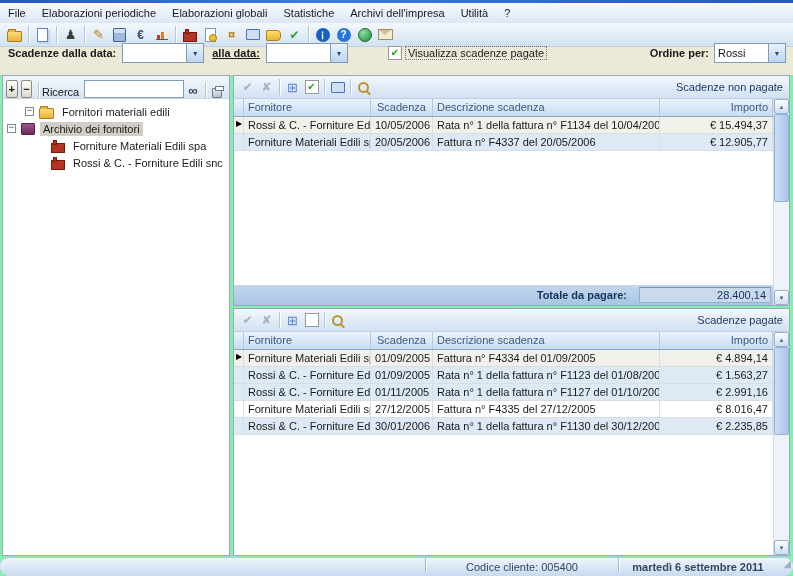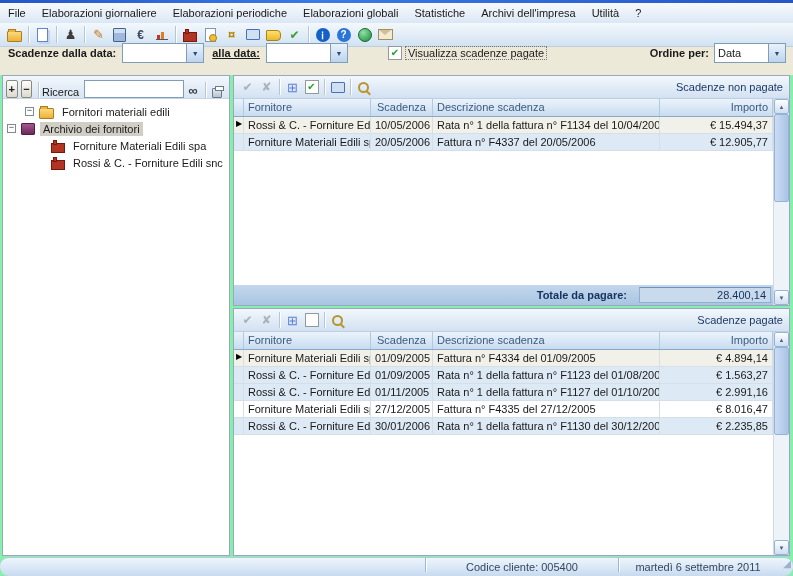--- a/index.html
+++ b/index.html
@@ -146,21 +146,20 @@
   .grip{width:14px;color:#9ab2cc;font-size:10px;text-align:right;padding-right:2px;}
 </style>
 </head>
 <body>
 
 <div class="app">
   <div class="titlebar"></div>
 
   <div class="menubar">
       <span class="menu-item">File</span>
-      <span class="menu-item">Elaborazioni giornaliere</span>
       <span class="menu-item">Elaborazioni periodiche</span>
       <span class="menu-item">Elaborazioni globali</span>
       <span class="menu-item">Statistiche</span>
       <span class="menu-item">Archivi dell'impresa</span>
       <span class="menu-item">Utilità</span>
       <span class="menu-item">?</span>
     </div>
 
   <div class="toolbar">
       <span class="tbtn">
@@ -232,21 +231,21 @@
       <span class="val"></span>
       <span class="cbtn"></span>
     </span>
     <span style="display:inline-flex;align-items:center;margin-left:40px;">
       <span class="chk">✔</span>
       <span class="chklabel">Visualizza scadenze pagate</span>
     </span>
     <span style="flex:1;"></span>
     <span class="flabel">Ordine per:</span>
     <span class="combo" style="width:72px;margin-left:5px;">
-      <span class="val">Data</span>
+      <span class="val">Rossi</span>
       <span class="cbtn"></span>
     </span>
   </div>
 
   <div class="leftpanel">
     <div class="lp-toolbar">
       <span class="sqbtn plus"></span>
       <span class="sqbtn minus"></span>
       <span class="lp-sep"></span>
       <span>Ricerca</span>
@@ -412,16 +411,16 @@
         <span class="sbtn">▼</span>
       </div>
     </div>
   </div>
 
   <div class="statusbar">
     <span class="sseg" style="flex:1;"></span>
     <span class="sdiv"></span>
     <span class="sseg" style="width:192px;">Codice cliente: 005400</span>
     <span class="sdiv"></span>
-    <span class="sseg" style="width:158px;">martedì 6 settembre 2011</span>
+    <span class="sseg" style="width:158px;font-weight:bold;">martedì 6 settembre 2011</span>
     <span class="grip">◢</span>
   </div>
 </div>
 
 </body></html>

